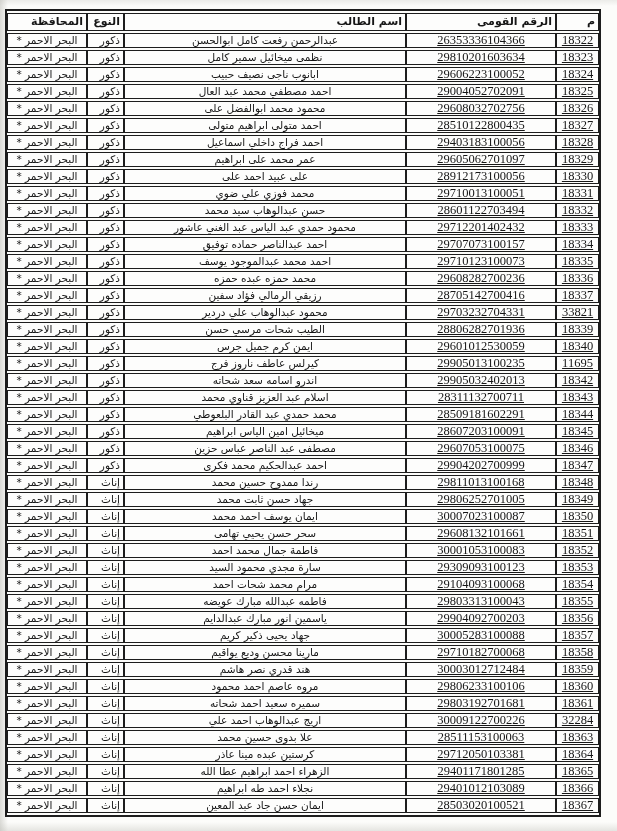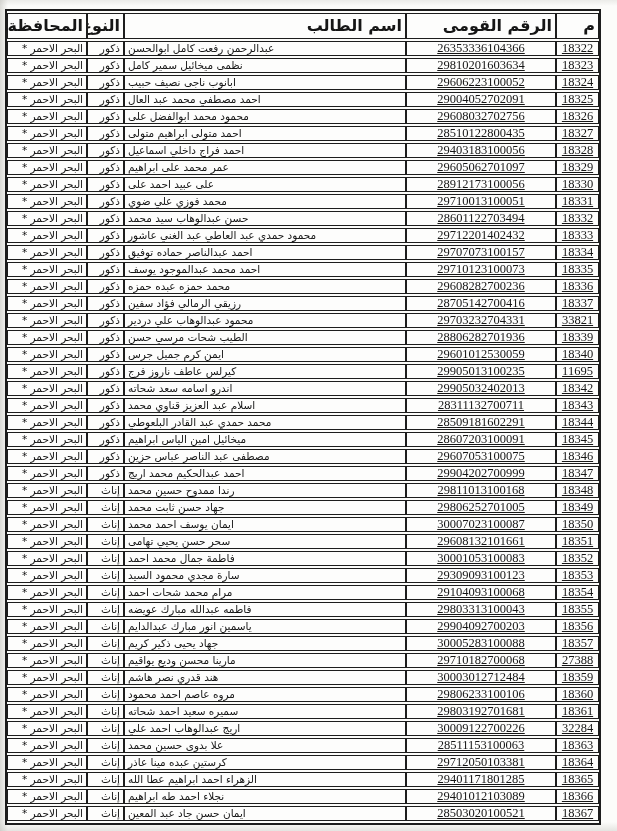--- a/index.html
+++ b/index.html
@@ -41,36 +41,36 @@
     box-sizing:border-box;
     border:1px solid var(--line);
     padding:0 3px;
     height:15px;
     line-height:13px;
     overflow:hidden;
     white-space:nowrap;
     background:#fdfdfc;
   }
   thead th{
-    height:26px;line-height:16px;
+    height:18px;line-height:16px;
     font-weight:bold;
-    font-size:16px;
+    font-size:11px;
     text-align:right;
   }
   td{font-size:10.5px;}
   td.c-seq, td.c-nid{
     font-family:"Liberation Serif","DejaVu Serif",serif;
     font-size:12.5px;
     text-align:center;
     text-decoration:underline;
     letter-spacing:0px;
   }
-  td.c-name{text-align:left;margin-left:32px;}
+  td.c-name{text-align:center;margin-left:32px;}
   td.c-gender{text-align:right;margin-left:27px;}
-  td.c-gov{text-align:right;}
+  td.c-gov{text-align:center;}
 </style>
 </head>
 <body>
 
 <div class="sheet">
   <table class="students">
     <colgroup>
       <col class="w-seq">
       <col class="w-nid">
       <col class="w-name">
@@ -160,21 +160,21 @@
         <tr>
           <td class="c-seq">18332</td>
           <td class="c-nid">28601122703494</td>
           <td class="c-name">حسن عبدالوهاب سيد محمد</td>
           <td class="c-gender">ذكور</td>
           <td class="c-gov">البحر الاحمر *</td>
         </tr>
         <tr>
           <td class="c-seq">18333</td>
           <td class="c-nid">29712201402432</td>
-          <td class="c-name">محمود حمدي عبد العاطي عبد الغني عاشور</td>
+          <td class="c-name">محمود حمدي عبد الياس عبد الغني عاشور</td>
           <td class="c-gender">ذكور</td>
           <td class="c-gov">البحر الاحمر *</td>
         </tr>
         <tr>
           <td class="c-seq">18334</td>
           <td class="c-nid">29707073100157</td>
           <td class="c-name">احمد عبدالناصر حماده توفيق</td>
           <td class="c-gender">ذكور</td>
           <td class="c-gov">البحر الاحمر *</td>
         </tr>
@@ -258,21 +258,21 @@
         <tr>
           <td class="c-seq">18346</td>
           <td class="c-nid">29607053100075</td>
           <td class="c-name">مصطفى عبد الناصر عباس حزين</td>
           <td class="c-gender">ذكور</td>
           <td class="c-gov">البحر الاحمر *</td>
         </tr>
         <tr>
           <td class="c-seq">18347</td>
           <td class="c-nid">29904202700999</td>
-          <td class="c-name">احمد عبدالحكيم محمد اريج</td>
+          <td class="c-name">احمد عبدالحكيم محمد فكرى</td>
           <td class="c-gender">ذكور</td>
           <td class="c-gov">البحر الاحمر *</td>
         </tr>
         <tr>
           <td class="c-seq">18348</td>
           <td class="c-nid">29811013100168</td>
           <td class="c-name">رندا ممدوح حسين محمد</td>
           <td class="c-gender">إناث</td>
           <td class="c-gov">البحر الاحمر *</td>
         </tr>
@@ -333,21 +333,21 @@
           <td class="c-gov">البحر الاحمر *</td>
         </tr>
         <tr>
           <td class="c-seq">18357</td>
           <td class="c-nid">30005283100088</td>
           <td class="c-name">جهاد يحيى ذكير كريم</td>
           <td class="c-gender">إناث</td>
           <td class="c-gov">البحر الاحمر *</td>
         </tr>
         <tr>
-          <td class="c-seq">27388</td>
+          <td class="c-seq">18358</td>
           <td class="c-nid">29710182700068</td>
           <td class="c-name">مارينا محسن وديع يواقيم</td>
           <td class="c-gender">إناث</td>
           <td class="c-gov">البحر الاحمر *</td>
         </tr>
         <tr>
           <td class="c-seq">18359</td>
           <td class="c-nid">30003012712484</td>
           <td class="c-name">هند قدري نصر هاشم</td>
           <td class="c-gender">إناث</td>

